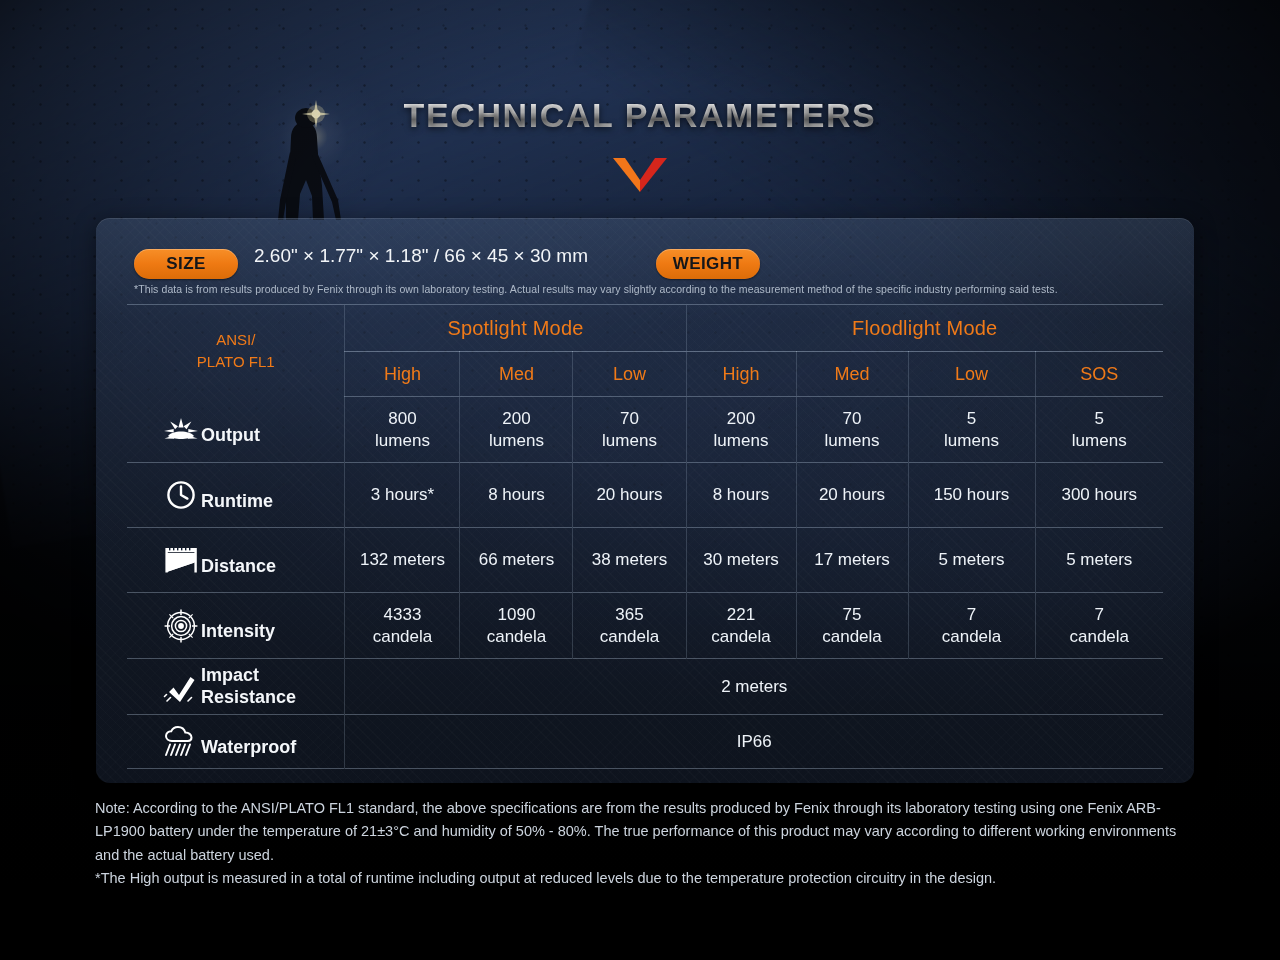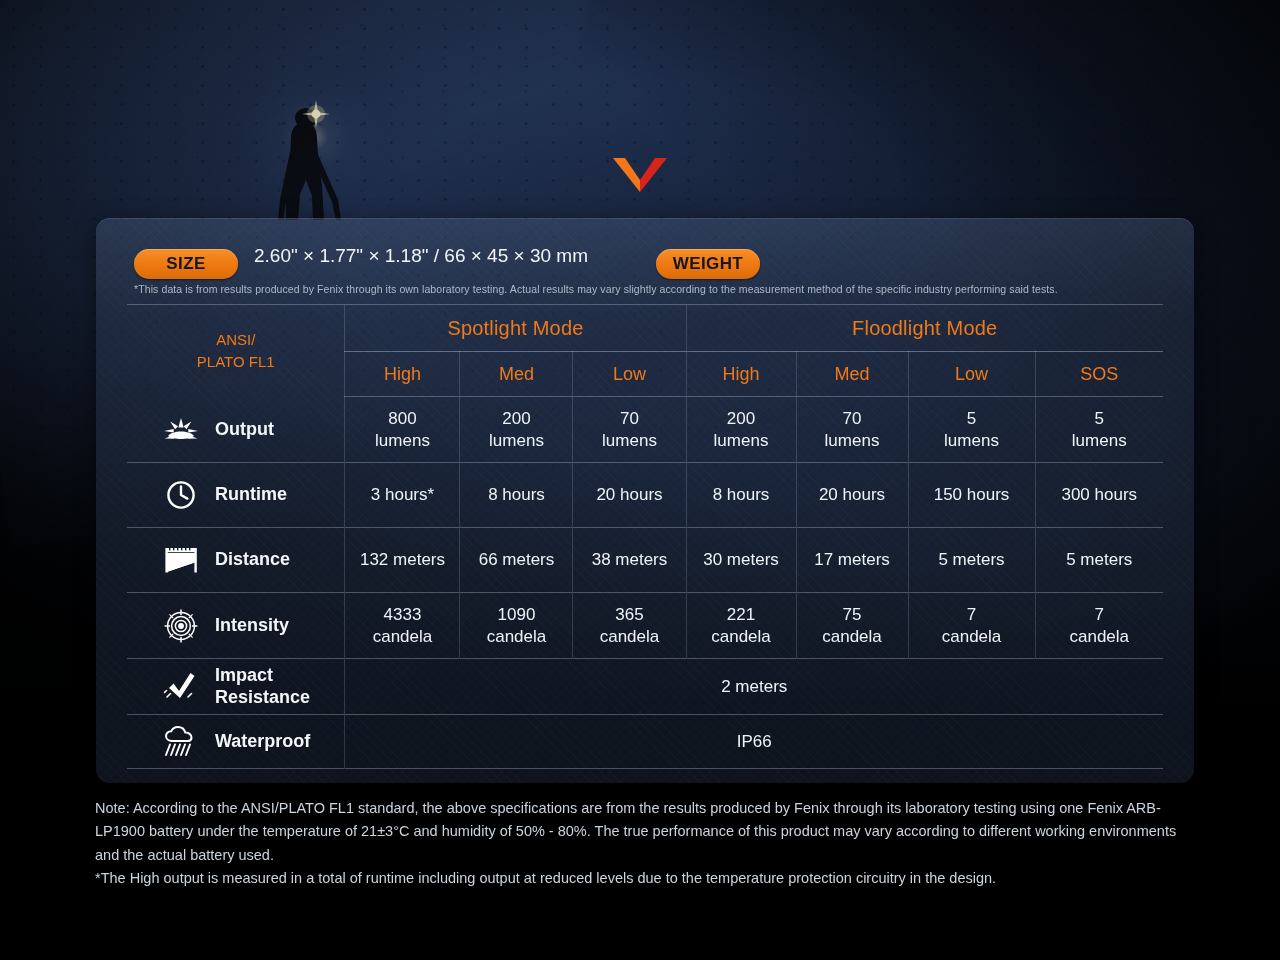--- a/index.html
+++ b/index.html
@@ -209,22 +209,22 @@
   .rowlabel {
     text-align: left;
     color: #f4f7fa;
     font-size: 18px;
     font-weight: bold;
     white-space: pre-line;
     line-height: 1.18;
   }
   .rowlabel-cell {
     display: flex;
-    align-items: center;
-    gap: 14px;
+    align-items: flex-end;
+    gap: 0;
     padding-left: 34px;
   }
   .ricon {
     flex: 0 0 40px;
     width: 40px;
     height: 34px;
     display: flex;
     align-items: center;
     justify-content: center;
   }
@@ -268,20 +268,23 @@
       <ellipse cx="40" cy="22" rx="11" ry="10" fill="#0a0d14"></ellipse>
       <path d="M50 54 L72 104 L75 124 L70 124 L66 106 L46 60 Z" fill="#0a0d14"></path>
       <path d="M24 56 L14 104 L12 124 L17 124 L20 106 L30 62 Z" fill="#0a0d14"></path>
       <circle cx="50" cy="18" r="4.4" fill="#fffbe0"></circle>
       <circle cx="50" cy="18" r="9" fill="#fff3bb" opacity="0.30"></circle>
       <path d="M50 4 L51.6 14 L50 18 L48.4 14 Z M50 32 L51.6 22 L50 18 L48.4 22 Z M36 18 L46 16.4 L50 18 L46 19.6 Z M64 18 L54 16.4 L50 18 L54 19.6 Z" fill="#fff6c8" opacity="0.8"></path>
     </svg>
   </div>
   <div class="bg-vignette"></div>
 
+  <div class="title-wrap">
+    <span class="page-title">TECHNICAL PARAMETERS</span>
+  </div>
   <div class="chevron">
     <svg width="54" height="34" viewBox="0 0 54 34">
       <path d="M0 0 L12 0 L27 22 L27 34 Z" fill="#f2761a"></path>
       <path d="M54 0 L42 0 L27 22 L27 34 Z" fill="#d6261c"></path>
     </svg>
   </div>
 
   <div class="panel">
     <div class="panel-weave"></div>
     <div class="panel-inner">

